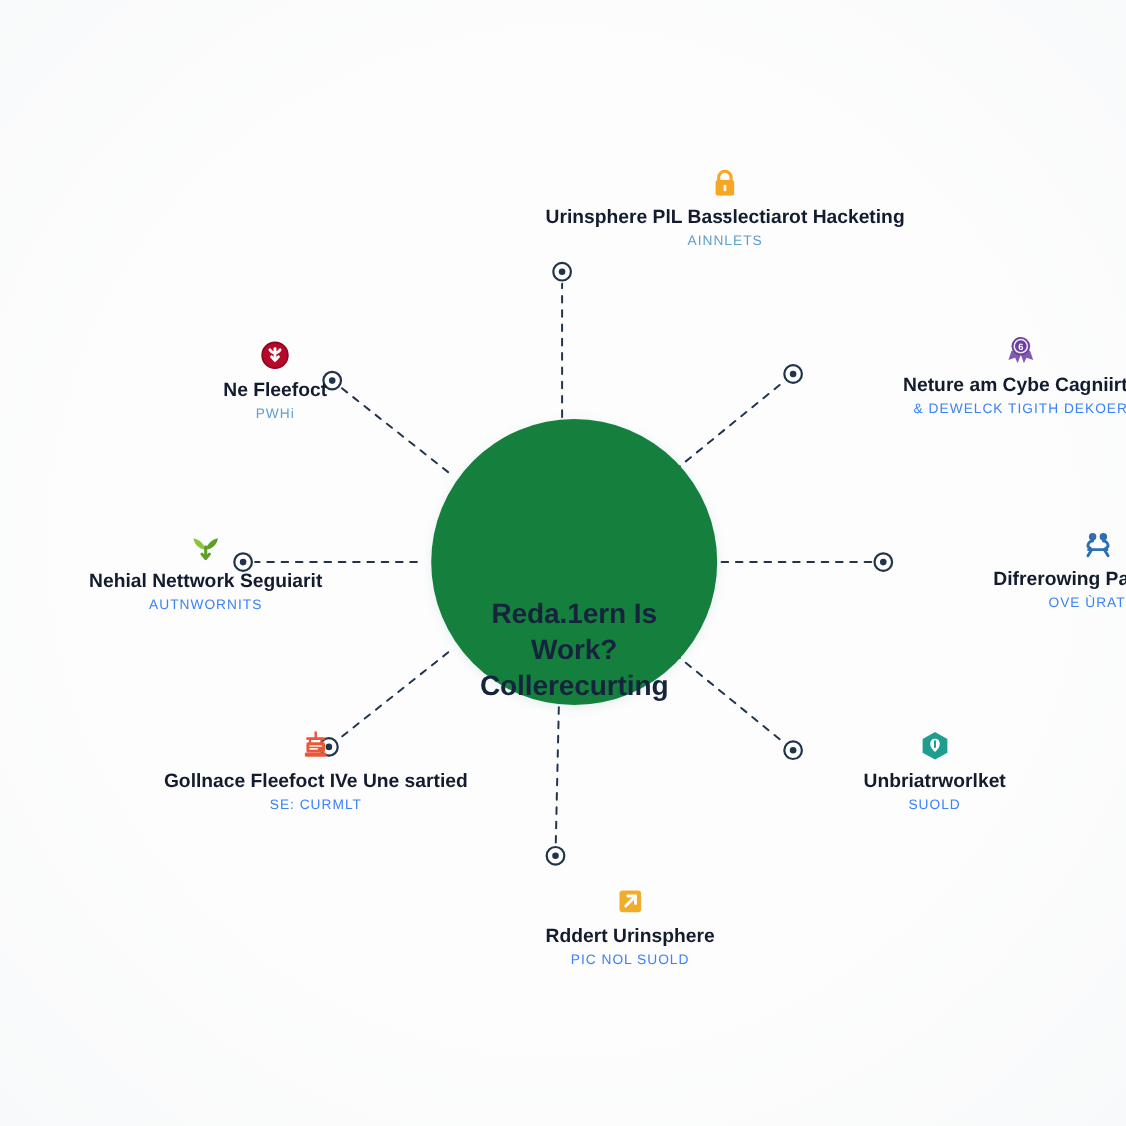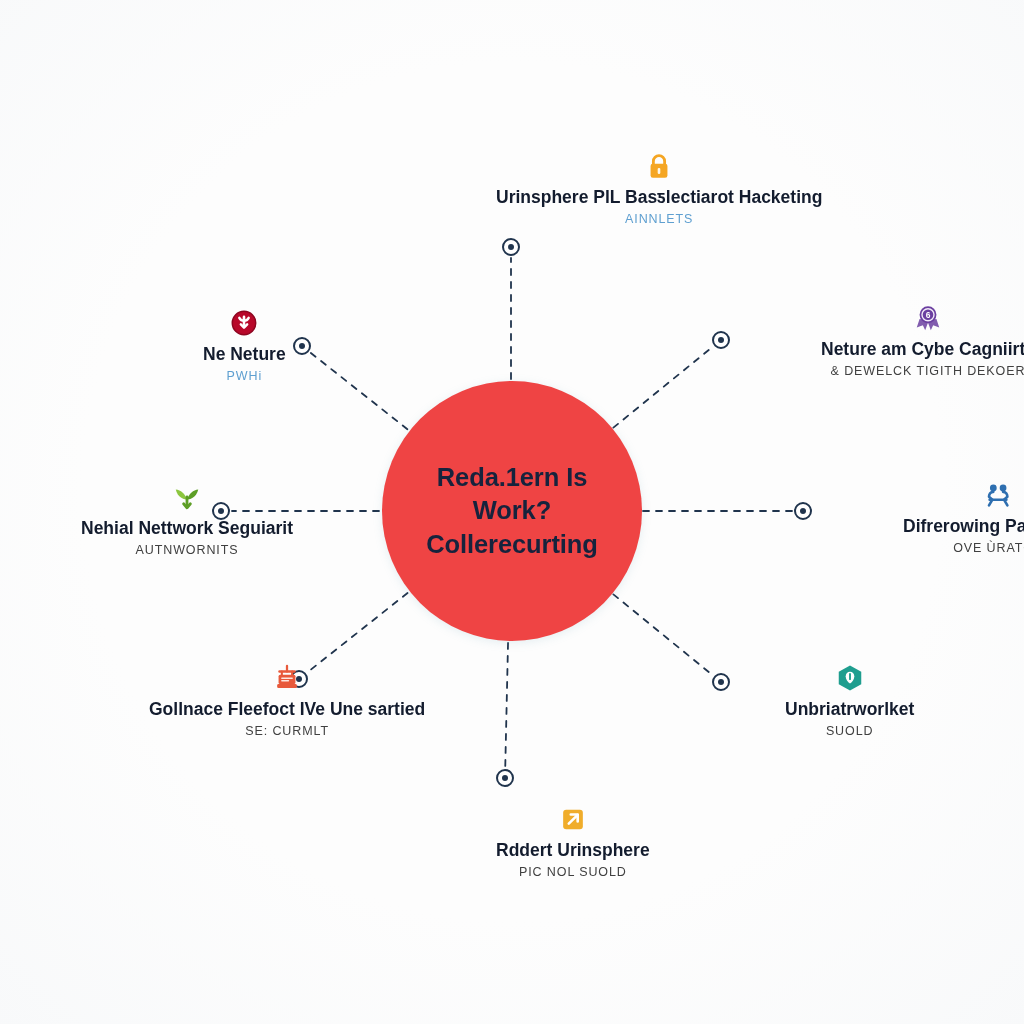--- a/index.html
+++ b/index.html
@@ -109,39 +109,39 @@
   .node-sub {
     margin-top: 5px;
     font-size: 12.5px;
     font-weight: 400;
     letter-spacing: 0.9px;
     line-height: 1.2;
     color: #7f9fb8;
     white-space: nowrap;
   }
   .node-sub.tint-blue   { color: #5e9fd0; }
-  .node-sub.tint-steel  { color: #404040; }
+  .node-sub.tint-steel  { color: #3b82f6; }
 </style>
 </head>
 <body>
 
 <div id="diagram">
 
   <svg id="spokes" viewBox="0 0 1024 1024" xmlns="http://www.w3.org/2000/svg">
       <line x1="511" y1="379" x2="511" y2="258" stroke="#20344d" stroke-width="1.8" stroke-dasharray="6 7" stroke-linecap="round"></line>
       <line x1="407.39547494958776" y1="429.2069539075693" x2="310.6337104208677" y2="352.8160871743692" stroke="#20344d" stroke-width="1.8" stroke-dasharray="6 7" stroke-linecap="round"></line>
       <line x1="613.3575335308141" y1="427.6517226963371" x2="712.4702055390989" y2="346.94568977530525" stroke="#20344d" stroke-width="1.8" stroke-dasharray="6 7" stroke-linecap="round"></line>
       <line x1="379" y1="511" x2="232" y2="511" stroke="#20344d" stroke-width="1.8" stroke-dasharray="6 7" stroke-linecap="round"></line>
       <line x1="643" y1="511" x2="792" y2="511" stroke="#20344d" stroke-width="1.8" stroke-dasharray="6 7" stroke-linecap="round"></line>
       <line x1="407.54554430034887" y1="592.9827762148179" x2="307.6212046416376" y2="672.1681019820985" stroke="#20344d" stroke-width="1.8" stroke-dasharray="6 7" stroke-linecap="round"></line>
       <line x1="613.3575335308141" y1="594.3482773036628" x2="712.4702055390989" y2="675.0543102246947" stroke="#20344d" stroke-width="1.8" stroke-dasharray="6 7" stroke-linecap="round"></line>
       <line x1="508.0344565507269" y1="642.9666834926545" x2="505.24712862077274" y2="767.0027763756121" stroke="#20344d" stroke-width="1.8" stroke-dasharray="6 7" stroke-linecap="round"></line>
     </svg>
 
-  <div class="hub" style="width: 260px; height: 260px; left: 382px; top: 381px; background: #ef4444;">
+  <div class="hub" style="width: 260px; height: 260px; left: 392px; top: 381px; background: #15803d; align-items: flex-end;">
     <div class="hub-label" style="color: rgb(22, 35, 61);">Reda.1ern Is Work?
 Collerecurting</div>
   </div>
 
 <div class="marker" style="left: 502px; top: 238px;"></div>
     <div class="node" style="left: 496px; top: 150.5px;">
       <div class="node-icon">
         <svg xmlns="http://www.w3.org/2000/svg" width="30" height="30" viewBox="0 0 32 32">
           <path d="M10 14v-3a6 6 0 0 1 12 0v3" fill="none" stroke="#f5a623" stroke-width="3"></path>
           <rect x="7" y="13.5" width="18" height="15" rx="2.5" fill="#f5a623"></rect>
@@ -155,21 +155,21 @@
     <div class="node" style="left: 203px; top: 307.5px;">
       <div class="node-icon">
         <svg xmlns="http://www.w3.org/2000/svg" width="30" height="30" viewBox="0 0 32 32">
           <circle cx="16" cy="16" r="12.5" fill="#b8082a"></circle>
           <circle cx="16" cy="16" r="12.5" fill="none" stroke="#8d0620" stroke-width="1.6"></circle>
           <path d="M11 10.5a5.6 5.6 0 0 0 10 0" fill="none" stroke="#fff" stroke-width="2.6" stroke-linecap="round"></path>
           <path d="M16 9.5v10.5" stroke="#fff" stroke-width="2.8" stroke-linecap="round"></path>
           <path d="M12.6 17.4 16 21l3.4-3.6" fill="none" stroke="#fff" stroke-width="2.6" stroke-linecap="round" stroke-linejoin="round"></path>
         </svg>
       </div>
-      <div class="node-title">Ne Neture</div>
+      <div class="node-title">Ne Fleefoct</div>
       <div class="node-sub tint-blue">PWHi</div>
     </div>
     <div class="marker" style="left: 712px; top: 331px;"></div>
     <div class="node" style="left: 821px; top: 302.5px;">
       <div class="node-icon">
         <svg xmlns="http://www.w3.org/2000/svg" width="30" height="30" viewBox="0 0 32 32">
           <path d="M7 17l-3 9 6.5-2.2L13 29l4-11z" fill="#6b3fa0" opacity=".85"></path>
           <path d="M25 17l3 9-6.5-2.2L19 29l-4-11z" fill="#6b3fa0" opacity=".85"></path>
           <circle cx="16" cy="12.5" r="9" fill="#6b3fa0"></circle>
           <circle cx="16" cy="12.5" r="6.4" fill="none" stroke="#f1e9f8" stroke-width="1.5"></circle>

